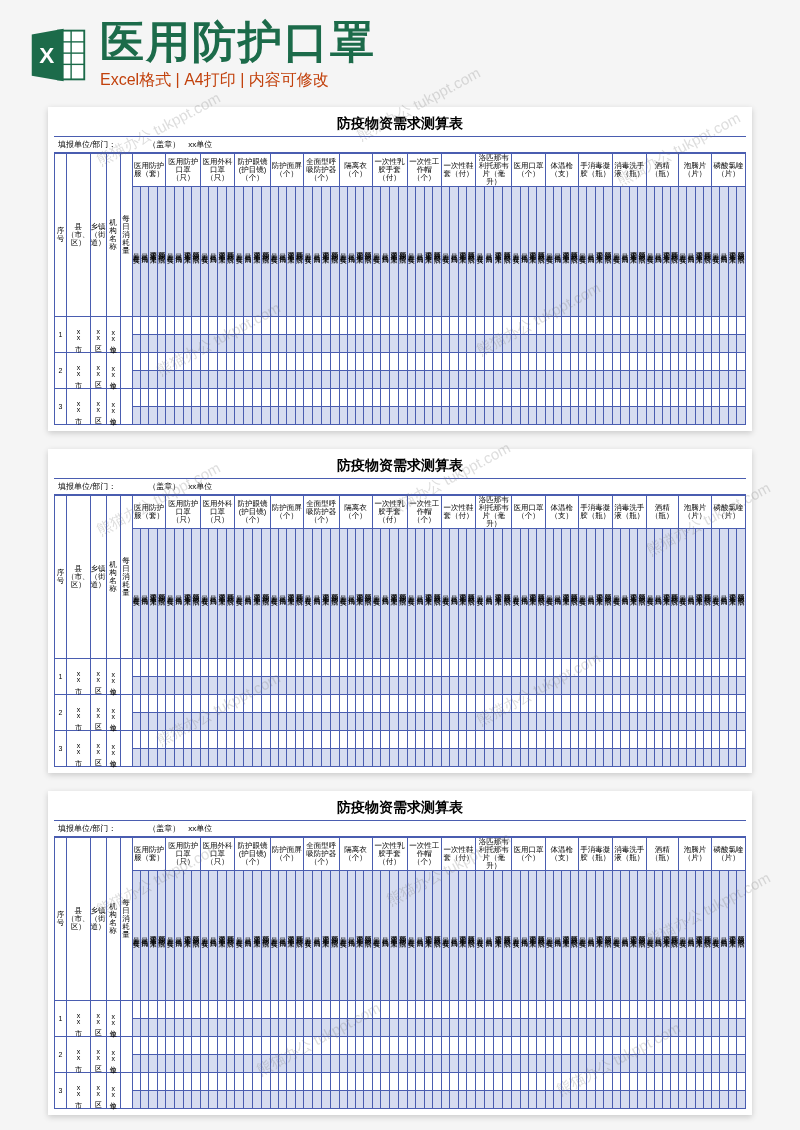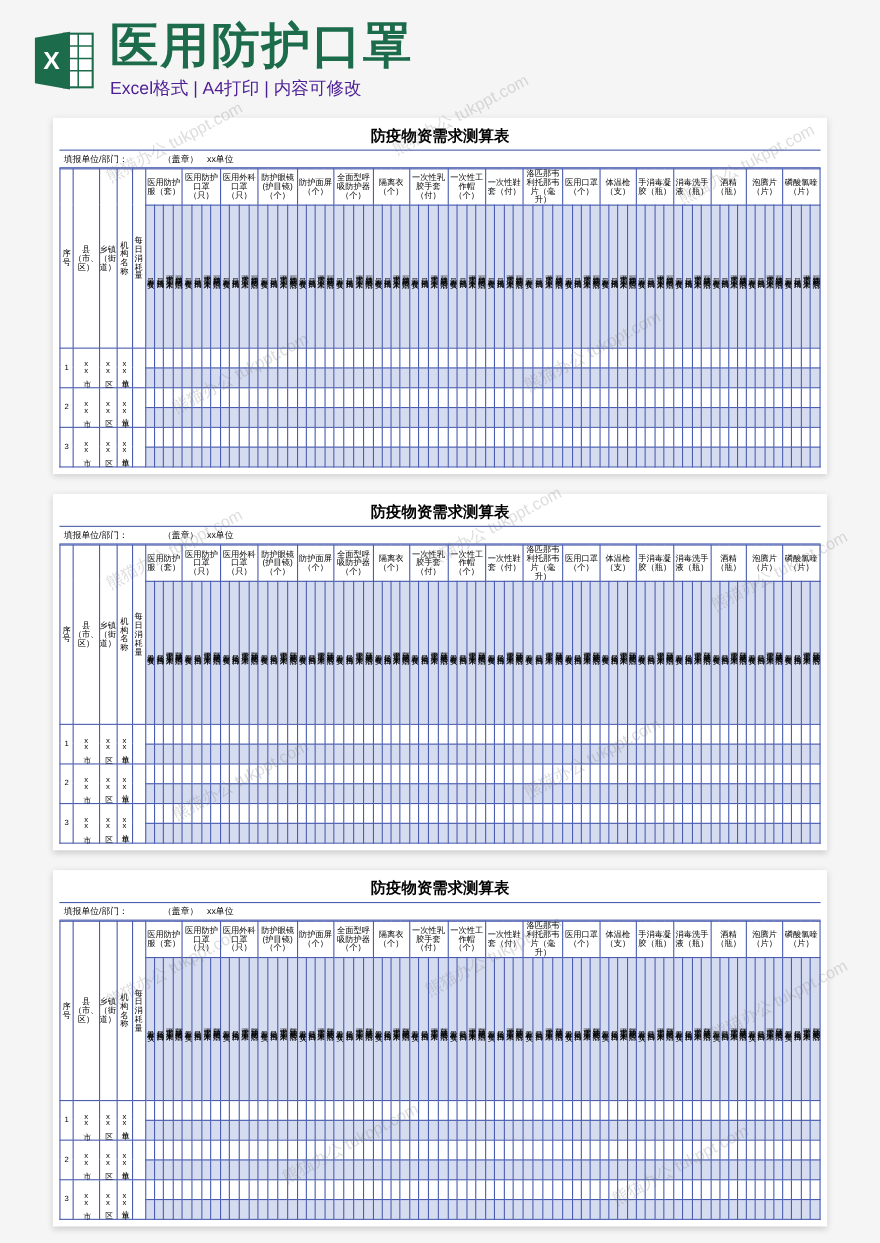--- a/index.html
+++ b/index.html
@@ -25,21 +25,21 @@
   .title-block { flex: 1; }
   .main-title {
     font-size: 44px;
     font-weight: 700;
     color: #1c6b4a;
     letter-spacing: 2px;
     line-height: 1.1;
   }
   .subtitle {
     font-size: 16px;
-    color: #4c1d95;
+    color: #c2410c;
     margin-top: 4px;
   }
   .page-wrap {
     background: #fff;
     margin: 10px 48px 18px 48px;
     box-shadow: 0 2px 6px rgba(0,0,0,0.18);
     padding: 4px 6px 4px 6px;
     position: relative;
     height: 324px;
     overflow: hidden;

